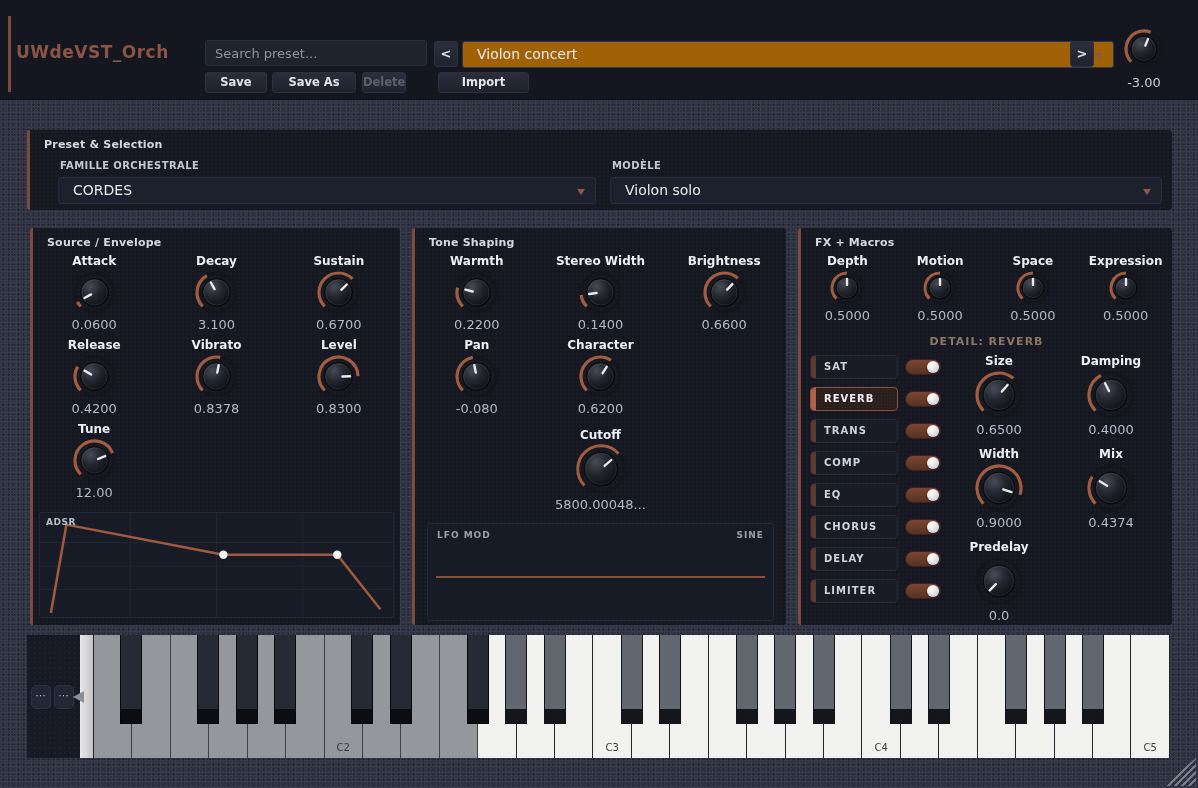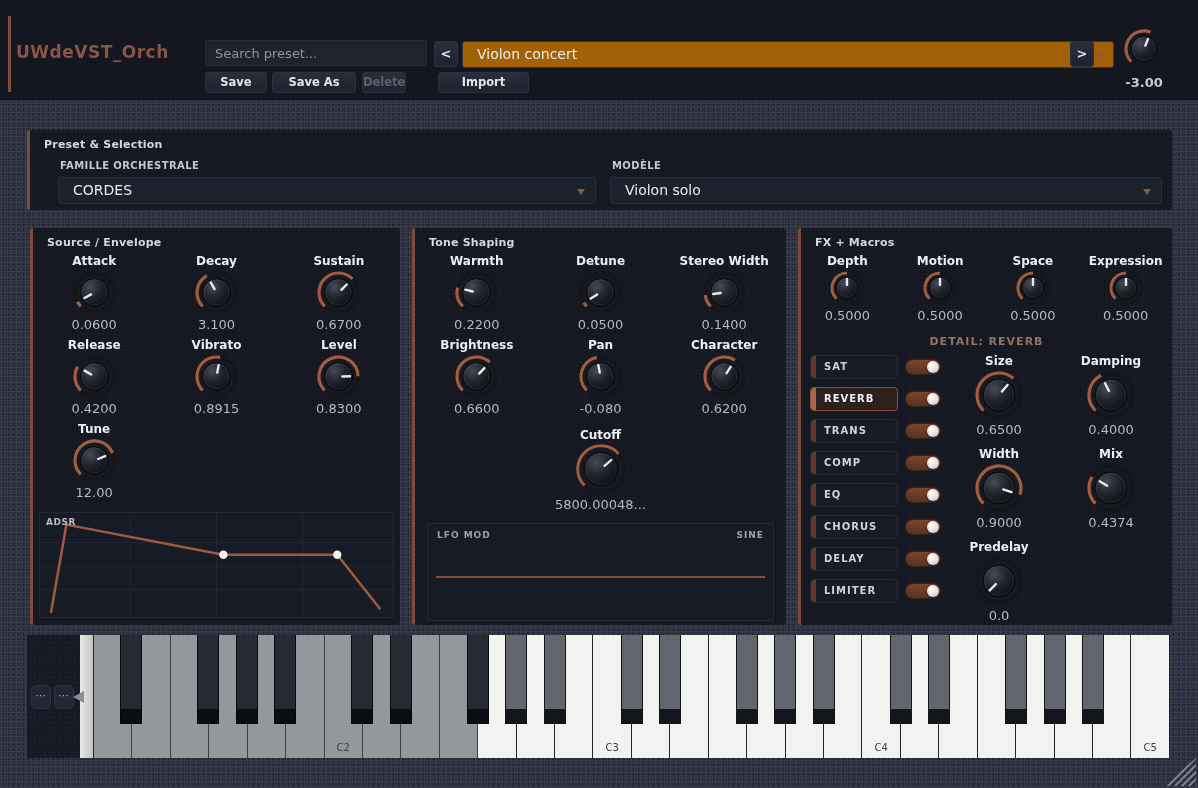--- a/index.html
+++ b/index.html
@@ -37,21 +37,21 @@
     background:linear-gradient(#2b2f3c,#20232e); border:1px solid #2d3142; border-radius:3px;
     color:#dfe2e8; font-size:13px; font-weight:bold; text-align:center; line-height:24px; }
   #btn-prev { left:434px; }
   #btn-next { left:1070px; }
   #preset-select { position:absolute; left:462px; top:41px; width:652px; height:27px;
     background:#a16207; border:1px solid #31364a; border-radius:3px;
     font-size:14px; color:#e9eaef; line-height:25px; padding-left:14px; }
   .caret { position:absolute; right:10px; top:50%; margin-top:-2px; width:0; height:0;
     border-left:4px solid transparent; border-right:4px solid transparent;
     border-top:6px solid #8a5a42; }
-  #volume-wrap { position:absolute; left:1120px; top:28px; width:48px; text-align:center;font-weight:bold; }
+  #volume-wrap { position:absolute; left:1120px; top:28px; width:48px; text-align:center; }
   #volume-value { font-size:13px; color:#c9cdd6; margin-top:1px; }
   
   .panel { background:#151821; border-left:3px solid #7d4a3c; border-radius:3px;
     position:absolute;
     background-image:radial-gradient(rgba(255,255,255,.018) 1px, transparent 1px);
     background-size:4px 4px; }
   #panel-preset { left:27px; top:130px; width:1145px; height:80px; }
   .panel-title { position:absolute; left:14px; top:8px; font-size:11px; font-weight:bold;
     color:#d5d8e0; letter-spacing:.2px; }
   .field-label { position:absolute; font-size:10px; font-weight:bold; color:#c4c8d2;
@@ -278,21 +278,21 @@
               <stop offset="80%" stop-color="#14161d"></stop>
               <stop offset="100%" stop-color="#0b0d12"></stop>
             </radialGradient>
           </defs>
           <circle cx="22.5" cy="22.5" r="19.5" fill="none" stroke="#14161b" stroke-width="3.2"></circle>
           <path d="M 8.711417766862322 36.288582233137674 A 19.5 19.5 0 0 1 26.153935634421636 3.3453986107905713" fill="none" stroke="#a25d41" stroke-width="3.2"></path>
           <circle cx="22.5" cy="22.5" r="14" fill="url(#kg5)" stroke="#07080b" stroke-width="1"></circle>
           <circle cx="22.5" cy="22.5" r="12.5" fill="none" stroke="rgba(255,255,255,0.08)" stroke-width="1"></circle>
           <line x1="23.234534753176042" y1="18.64943397714354" x2="24.65113749144412" y2="11.223342361634655" stroke="#e9ebef" stroke-width="2.4" stroke-linecap="round"></line>
         </svg>
-        <div class="kvalue">0.8915</div>
+        <div class="kvalue">0.8378</div>
       </div>
       <div class="kcell">
         <div class="klabel">Level</div>
         <svg width="45" height="45" viewBox="0 0 45 45">
           <defs>
             <radialGradient id="kg6" cx="35%" cy="30%" r="80%">
               <stop offset="0%" stop-color="#474b56"></stop>
               <stop offset="45%" stop-color="#23262e"></stop>
               <stop offset="80%" stop-color="#14161d"></stop>
               <stop offset="100%" stop-color="#0b0d12"></stop>
@@ -356,39 +356,20 @@
               <stop offset="100%" stop-color="#0b0d12"></stop>
             </radialGradient>
           </defs>
           <circle cx="22.5" cy="22.5" r="19.5" fill="none" stroke="#14161b" stroke-width="3.2"></circle>
           <path d="M 8.711417766862322 36.288582233137674 A 19.5 19.5 0 0 1 3.612628357991696 17.650547200285327" fill="none" stroke="#a25d41" stroke-width="3.2"></path>
           <circle cx="22.5" cy="22.5" r="14" fill="url(#kg8)" stroke="#07080b" stroke-width="1"></circle>
           <circle cx="22.5" cy="22.5" r="12.5" fill="none" stroke="rgba(255,255,255,0.08)" stroke-width="1"></circle>
           <line x1="18.703154008375765" y1="21.525135642313767" x2="11.380665310243316" y2="19.645040095347465" stroke="#e9ebef" stroke-width="2.4" stroke-linecap="round"></line>
         </svg>
         <div class="kvalue">0.2200</div>
-      </div>
-      <div class="kcell">
-        <div class="klabel">Detune</div>
-        <svg width="45" height="45" viewBox="0 0 45 45">
-          <defs>
-            <radialGradient id="kg9" cx="35%" cy="30%" r="80%">
-              <stop offset="0%" stop-color="#474b56"></stop>
-              <stop offset="45%" stop-color="#23262e"></stop>
-              <stop offset="80%" stop-color="#14161d"></stop>
-              <stop offset="100%" stop-color="#0b0d12"></stop>
-            </radialGradient>
-          </defs>
-          <circle cx="22.5" cy="22.5" r="19.5" fill="none" stroke="#14161b" stroke-width="3.2"></circle>
-          <path d="M 8.711417766862322 36.288582233137674 A 19.5 19.5 0 0 1 5.873516795095199 32.688722011961005" fill="none" stroke="#a25d41" stroke-width="3.2"></path>
-          <circle cx="22.5" cy="22.5" r="14" fill="url(#kg9)" stroke="#07080b" stroke-width="1"></circle>
-          <circle cx="22.5" cy="22.5" r="12.5" fill="none" stroke="rgba(255,255,255,0.08)" stroke-width="1"></circle>
-          <line x1="19.15765055573196" y1="24.54819437368652" x2="12.71169091321502" y2="28.49828352293909" stroke="#e9ebef" stroke-width="2.4" stroke-linecap="round"></line>
-        </svg>
-        <div class="kvalue">0.0500</div>
       </div>
       <div class="kcell">
         <div class="klabel">Stereo Width</div>
         <svg width="45" height="45" viewBox="0 0 45 45">
           <defs>
             <radialGradient id="kg10" cx="35%" cy="30%" r="80%">
               <stop offset="0%" stop-color="#474b56"></stop>
               <stop offset="45%" stop-color="#23262e"></stop>
               <stop offset="80%" stop-color="#14161d"></stop>
               <stop offset="100%" stop-color="#0b0d12"></stop>

